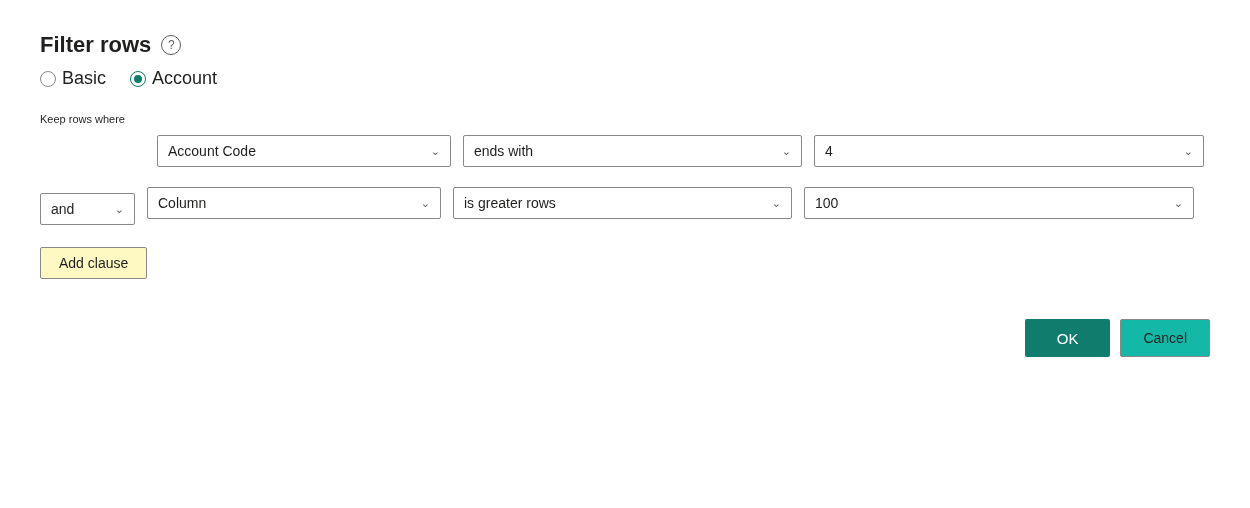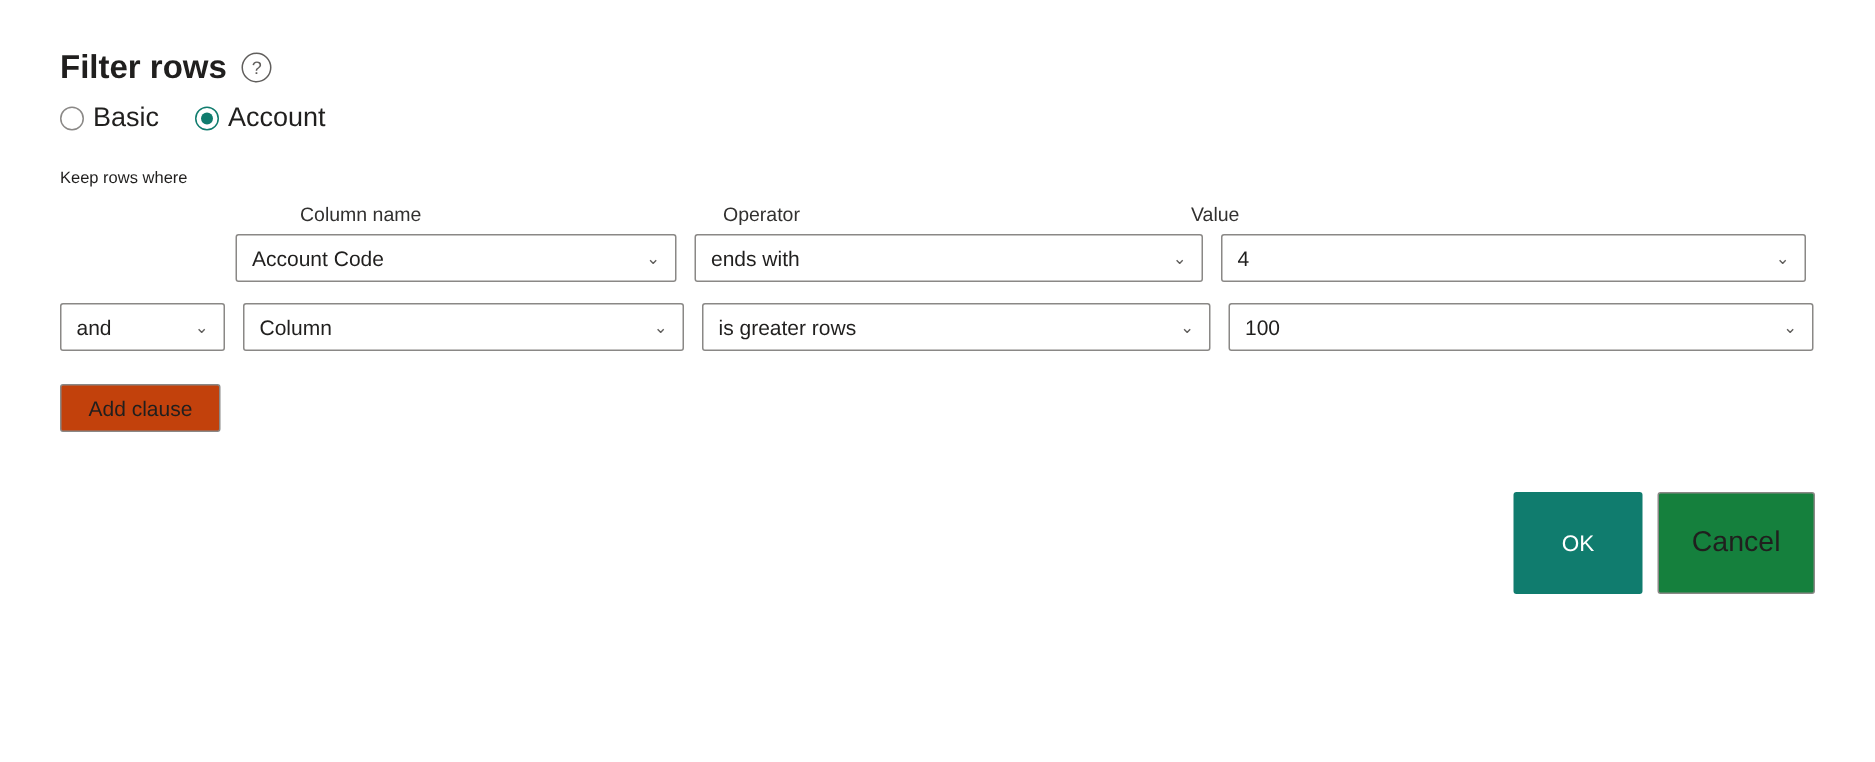--- a/index.html
+++ b/index.html
@@ -117,21 +117,22 @@
     .col-value-header { width: 390px; }
 
     .filter-row {
       display: flex;
       align-items: center;
       gap: 12px;
       margin-bottom: 14px;
     }
 
     .connector-select {
-      width: 110px;
+      width: 95px;
+      margin-top: 12px;
     }
 
     .column-select {
       width: 294px;
     }
 
     .operator-select {
       width: 339px;
     }
 
@@ -165,21 +166,21 @@
       flex-shrink: 0;
     }
 
     .add-clause-btn {
       display: inline-flex;
       align-items: center;
       justify-content: center;
       padding: 7px 18px;
       border: 1px solid #8a8886;
       border-radius: 2px;
-      background: #c2410c;
+      background: #fef9c3;
       font-size: 14px;
       color: #201f1e;
       cursor: pointer;
       margin-top: 8px;
     }
 
     .footer {
       display: flex;
       justify-content: flex-end;
       gap: 10px;
@@ -191,26 +192,26 @@
       color: #fff;
       border: none;
       border-radius: 2px;
       padding: 10px 32px;
       font-size: 15px;
       font-weight: 500;
       cursor: pointer;
     }
 
     .btn-cancel {
-      background: #15803d;
+      background: #14b8a6;
       color: #201f1e;
       border: 1px solid #8a8886;
       border-radius: 2px;
-      padding: 22px 22px;
-      font-size: 19px;
+      padding: 10px 22px;
+      font-size: 14px;
       font-weight: 500;
       cursor: pointer;
     }
   </style>
 </head>
 <body>
 
 <div class="dialog">
 
   
@@ -232,25 +233,20 @@
     <label class="radio-label">
       <div class="radio-circle selected"></div>
       <span>Account</span>
     </label>
   </div>
 
   
   <div class="keep-rows-label">Keep rows where</div>
 
   
-  <div class="filter-header">
-    <div class="col-header col-name-header">Column name</div>
-    <div class="col-header col-operator-header">Operator</div>
-    <div class="col-header col-value-header">Value</div>
-  </div>
 
   
   <div class="filter-row">
     <div class="spacer-connector"></div>
     <div class="select-box column-select">
       <span>Account Code</span>
       <span class="chevron-icon">⌄</span>
     </div>
     <div class="select-box operator-select">
       <span>ends with</span>

